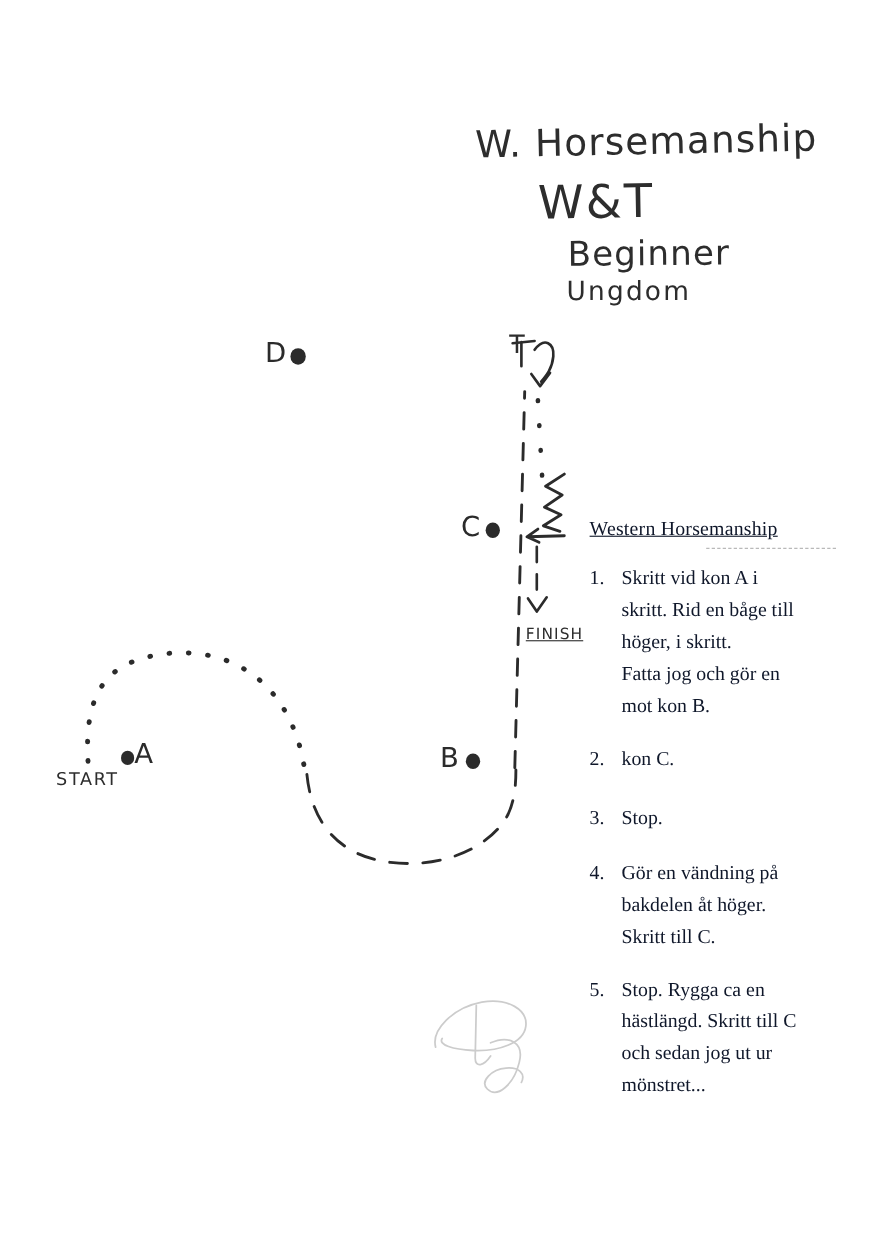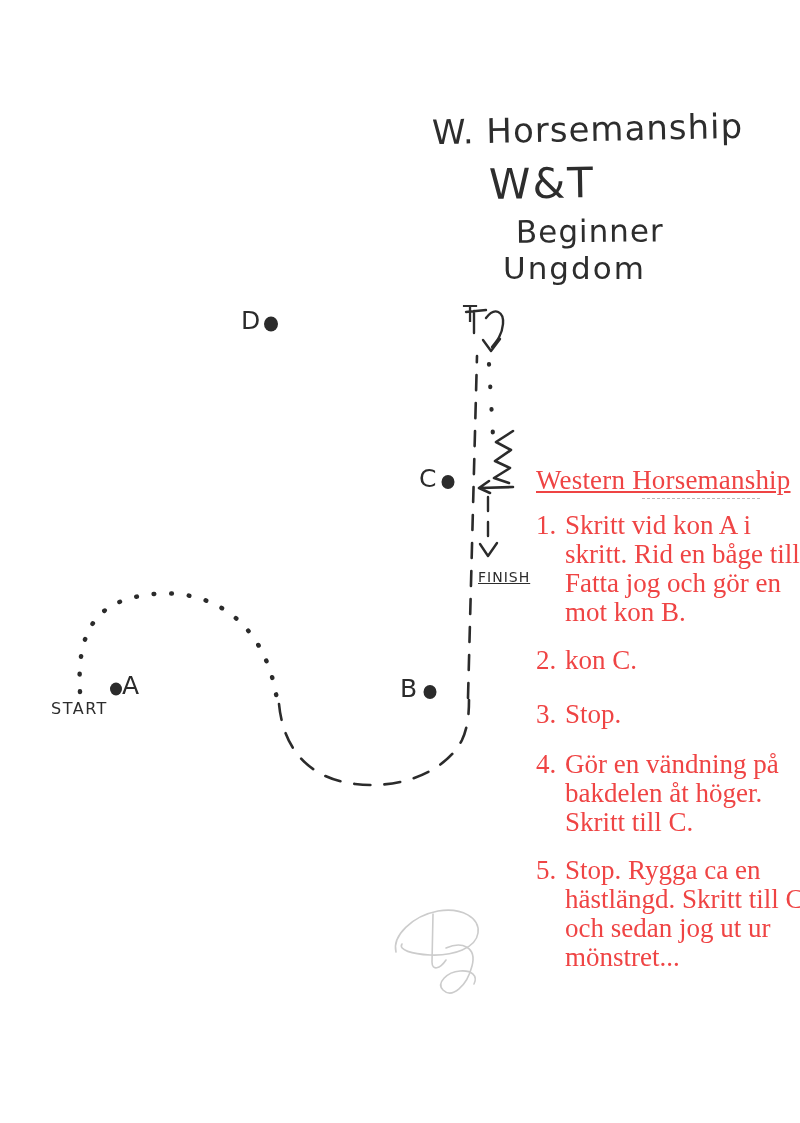--- a/index.html
+++ b/index.html
@@ -14,35 +14,35 @@
   
   .hand{
     font-family:"DejaVu Sans", sans-serif;
     color:#2d2d2d;
     white-space:nowrap;
     line-height:1;
   }
   .title1{left:432px;top:112px;font-size:34px;transform:rotate(-1.2deg);letter-spacing:1px;}
   .title2{left:489px;top:163px;font-size:42px;transform:rotate(-1deg);letter-spacing:2px;}
   .title3{left:516px;top:216px;font-size:31px;transform:rotate(-0.5deg);letter-spacing:1px;}
-  .title4{left:503px;top:253px;font-size:31px;letter-spacing:2px;}
+  .title4{left:515px;top:253px;font-size:24px;letter-spacing:2px;}
   .cone-label{font-size:25px;color:#2b2b2b;}
   .lbl-d{left:241px;top:308px;}
   .lbl-c{left:419px;top:466px;}
   .lbl-b{left:400px;top:676px;}
   .lbl-a{left:122px;top:673px;}
   .lbl-t{left:463px;top:303px;font-size:23px;}
   .lbl-start{left:51px;top:701px;font-size:16px;letter-spacing:1.5px;}
   .lbl-finish{left:478px;top:570px;font-size:14px;letter-spacing:1px;text-decoration:underline;}
   
   .instructions{
     left:536px;top:468px;width:258px;
     font-family:"Liberation Serif", serif;
-    color:#ef4444;
-    font-size:27px;
+    color:#0f172a;
+    font-size:18px;
   }
   .instructions .heading{
     text-decoration:underline;
     line-height:25px;
     letter-spacing:0.2px;
   }
   .underline-artifact{
     left:642px;top:498px;width:118px;height:0;
     border-top:1.5px dashed #b9b9b9;
   }
@@ -108,20 +108,21 @@
   <div class="abs hand lbl-finish">FINISH</div>
 
   <div class="abs instructions">
     <div class="heading">Western Horsemanship</div>
 
     <div class="item item1">
       <span class="num">1.</span>
       <span class="lines">
         <span>Skritt vid kon A i</span>
         <span>skritt. Rid en båge till</span>
+        <span>höger, i skritt.</span>
         <span>Fatta jog och gör en</span>
         <span>mot kon B.</span>
       </span>
     </div>
 
     <div class="item item2">
       <span class="num">2.</span>
       <span class="lines">
         <span>kon C.</span>
       </span>

